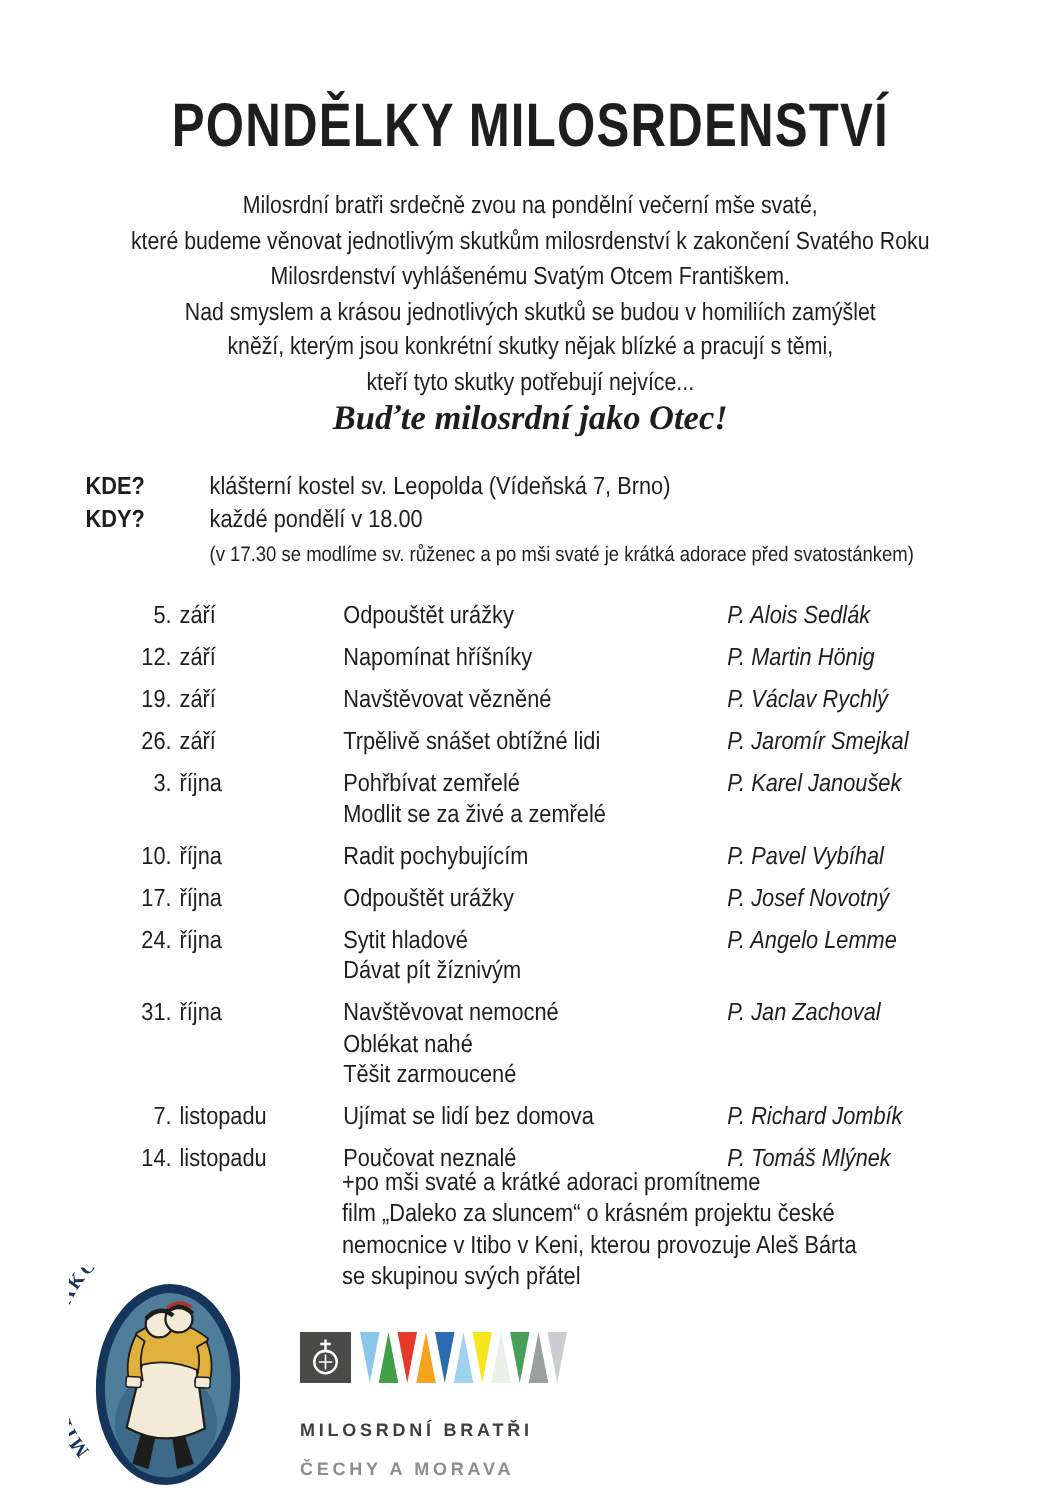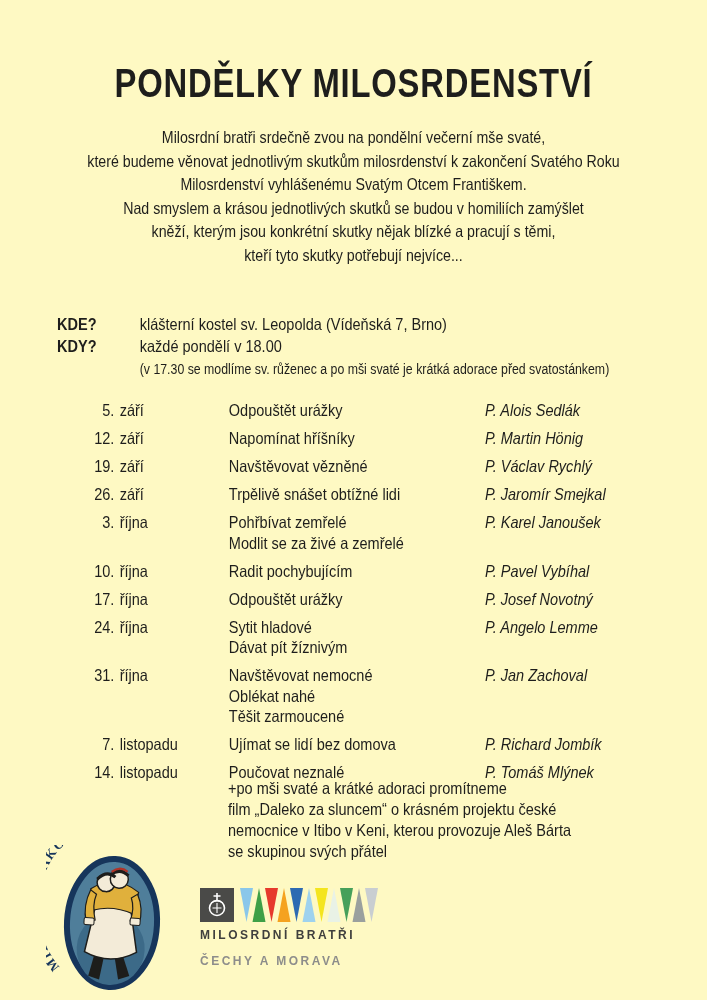--- a/index.html
+++ b/index.html
@@ -1,18 +1,18 @@
 <!DOCTYPE html>
 <html><head>
 <meta charset="utf-8">
 <style>
   html,body{margin:0;padding:0;background:#888;}
   .page{
     position:relative;width:707px;height:1000px;margin:0 auto;
-    background:#fef9c3;overflow:hidden;
+    background:#ffffff;overflow:hidden;
     font-family:"Liberation Sans",sans-serif;color:#1e1e1c;
   }
   .title{
     position:absolute;top:60px;left:0;right:0;text-align:center;
     font-size:41px;font-weight:700;letter-spacing:1px;
     transform:scaleX(0.80);transform-origin:50% 0;white-space:nowrap;
   }
   .intro{
     position:absolute;top:126px;left:0;right:0;text-align:center;
     font-size:16.5px;line-height:23.5px;
@@ -43,21 +43,21 @@
   .stopics{width:291px;}
   .spriest{font-style:italic;}
   .footnote{
     position:absolute;top:778px;left:228px;
     font-size:16.5px;line-height:21px;
     transform:scaleX(0.88);transform-origin:0 0;white-space:nowrap;
   }
   .mercy-logo{position:absolute;left:46px;top:845px;width:128px;height:152px;}
   .brothers-logo{position:absolute;left:200px;top:888px;width:190px;}
   .brothers-text1{
-    margin-top:2px;font-size:12px;font-weight:700;letter-spacing:2.5px;
+    margin-top:19px;font-size:12px;font-weight:700;letter-spacing:2.5px;
     color:#3f3f3d;white-space:nowrap;
   }
   .brothers-text2{
     font-size:12px;font-weight:700;letter-spacing:2.5px;
     color:#8d8d8b;white-space:nowrap;margin-top:12px;
   }
 </style>
 </head>
 <body>
 
@@ -67,20 +67,21 @@
 
   <div class="intro">
       <div>Milosrdní bratři srdečně zvou na pondělní večerní mše svaté,</div>
       <div>které budeme věnovat jednotlivým skutkům milosrdenství k zakončení Svatého Roku</div>
       <div>Milosrdenství vyhlášenému Svatým Otcem Františkem.</div>
       <div>Nad smyslem a krásou jednotlivých skutků se budou v homiliích zamýšlet</div>
       <div>kněží, kterým jsou konkrétní skutky nějak blízké a pracují s těmi,</div>
       <div>kteří tyto skutky potřebují nejvíce...</div>
     </div>
 
+  <div class="motto">Buďte milosrdní jako Otec!</div>
 
   <div class="kde">
     <div class="row">
       <span class="lbl">KDE?</span>
       <span>klášterní kostel sv. Leopolda (Vídeňská 7, Brno)</span>
     </div>
     <div class="row">
       <span class="lbl">KDY?</span>
       <span>každé pondělí v 18.00</span>
     </div>

